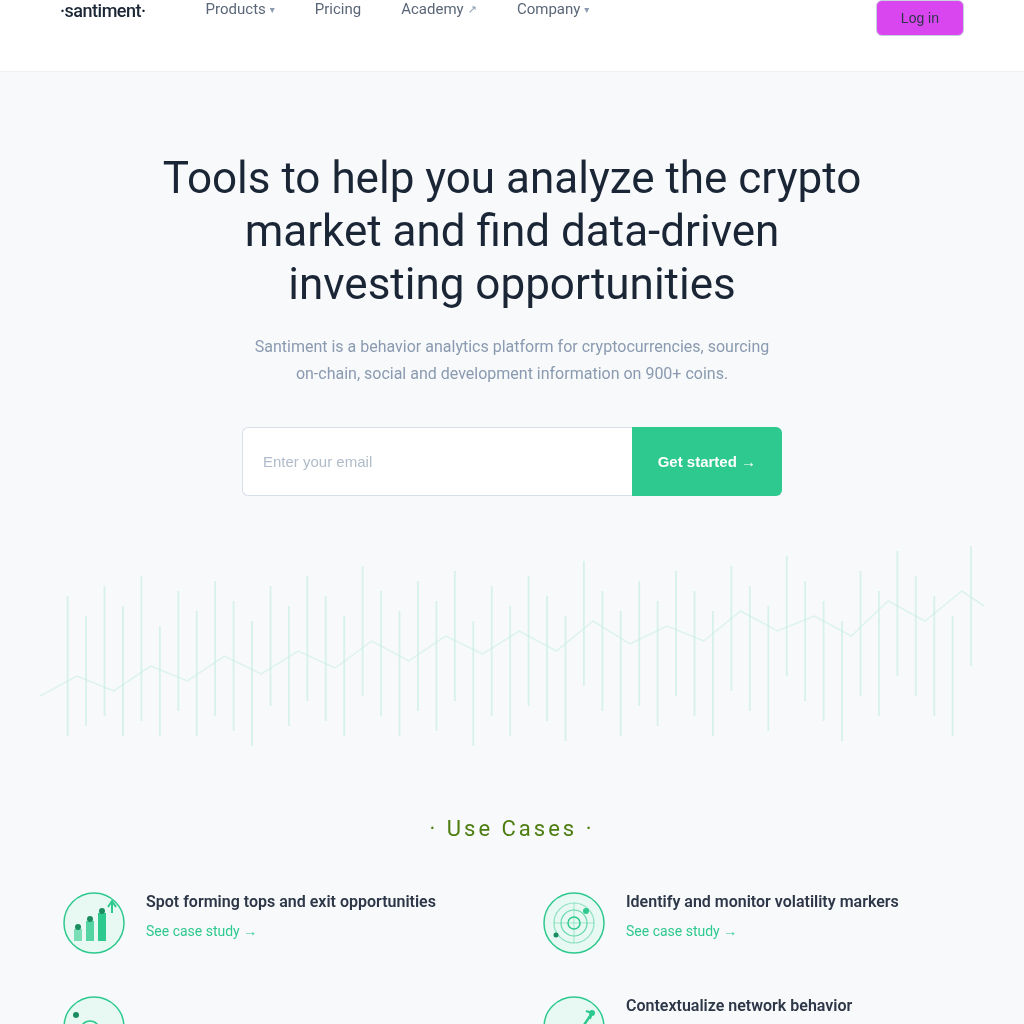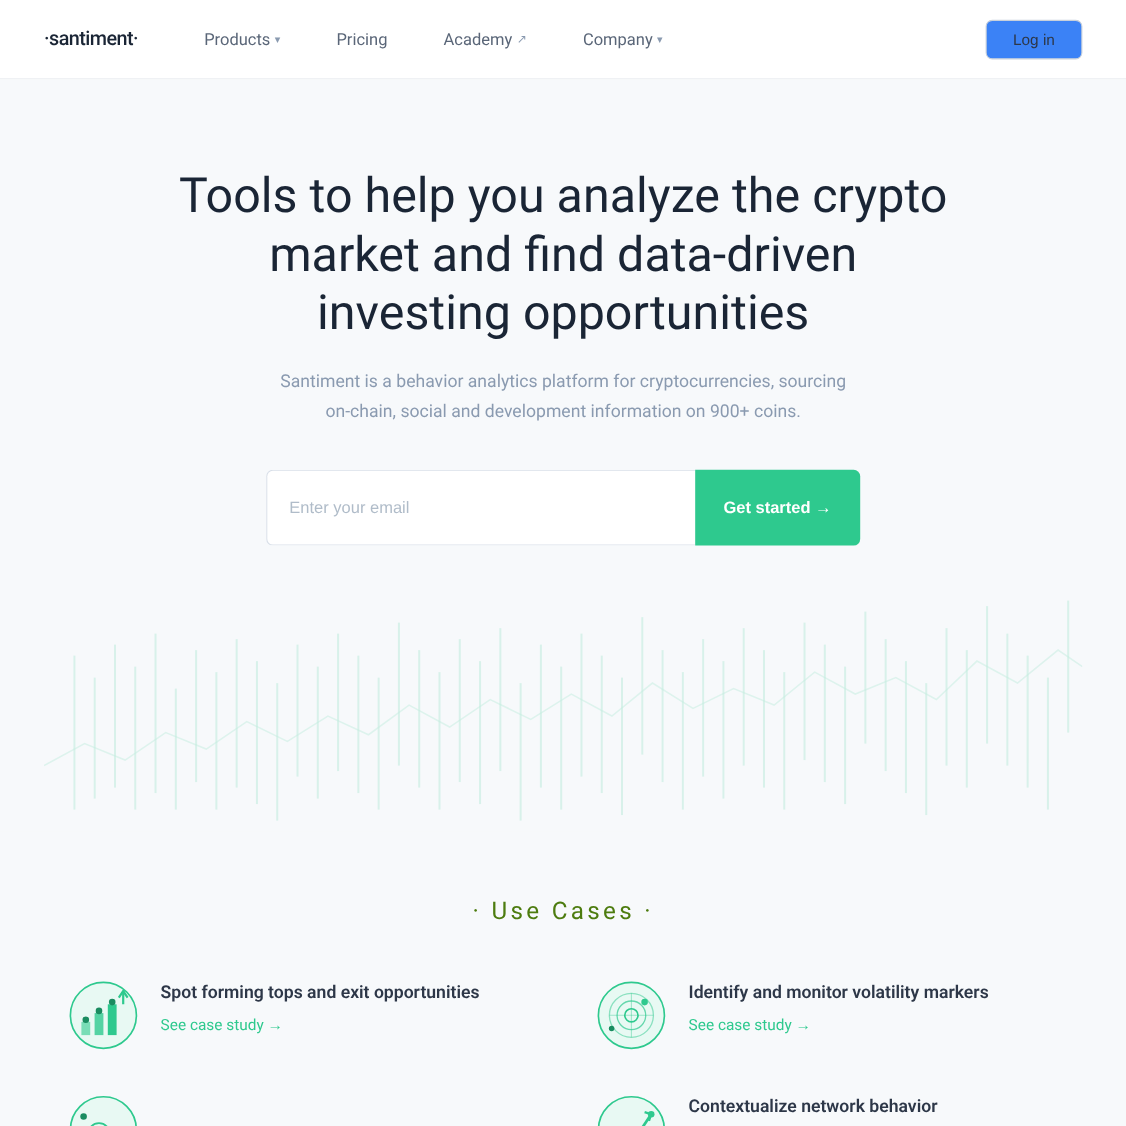--- a/index.html
+++ b/index.html
@@ -7,40 +7,40 @@
       font-family: -apple-system, BlinkMacSystemFont, 'Segoe UI', Roboto, sans-serif;
       background: #f7f9fb;
       color: #2d3748;
       min-height: 1024px;
       overflow-x: hidden;
     }
 
     
     nav {
       display: flex;
-      align-items: center;
-      padding: 0 40px;
+      align-items: flex-start;
+      padding: 0 60px;
       height: 72px;
       background: #fff;
       border-bottom: 1px solid #eef0f3;
       position: relative;
       z-index: 10;
     }
     .logo {
       font-size: 18px;
       font-weight: 500;
       color: #1a2535;
       letter-spacing: -0.5px;
       margin-right: 60px;
       white-space: nowrap;
     }
     .nav-links {
       display: flex;
       align-items: center;
-      gap: 51px;
+      gap: 40px;
       flex: 1;
     }
     .nav-link {
       font-size: 15px;
       color: #5a6678;
       text-decoration: none;
       display: flex;
       align-items: center;
       gap: 4px;
       cursor: pointer;
@@ -53,21 +53,21 @@
       font-size: 11px;
       color: #8a9ab0;
     }
     .nav-login {
       margin-left: auto;
     }
     .btn-login {
       padding: 9px 24px;
       border: 1.5px solid #c8d0da;
       border-radius: 6px;
-      background: #3b82f6;
+      background: #d946ef;
       font-size: 14px;
       color: #2d3748;
       cursor: pointer;
       font-weight: 500;
     }
 
     
     .hero {
       text-align: center;
       padding: 80px 40px 0;

